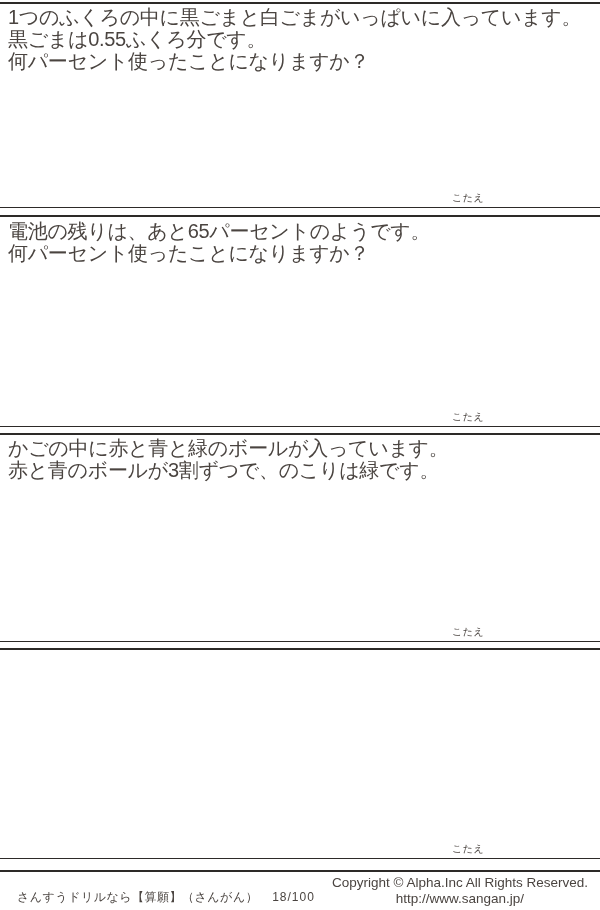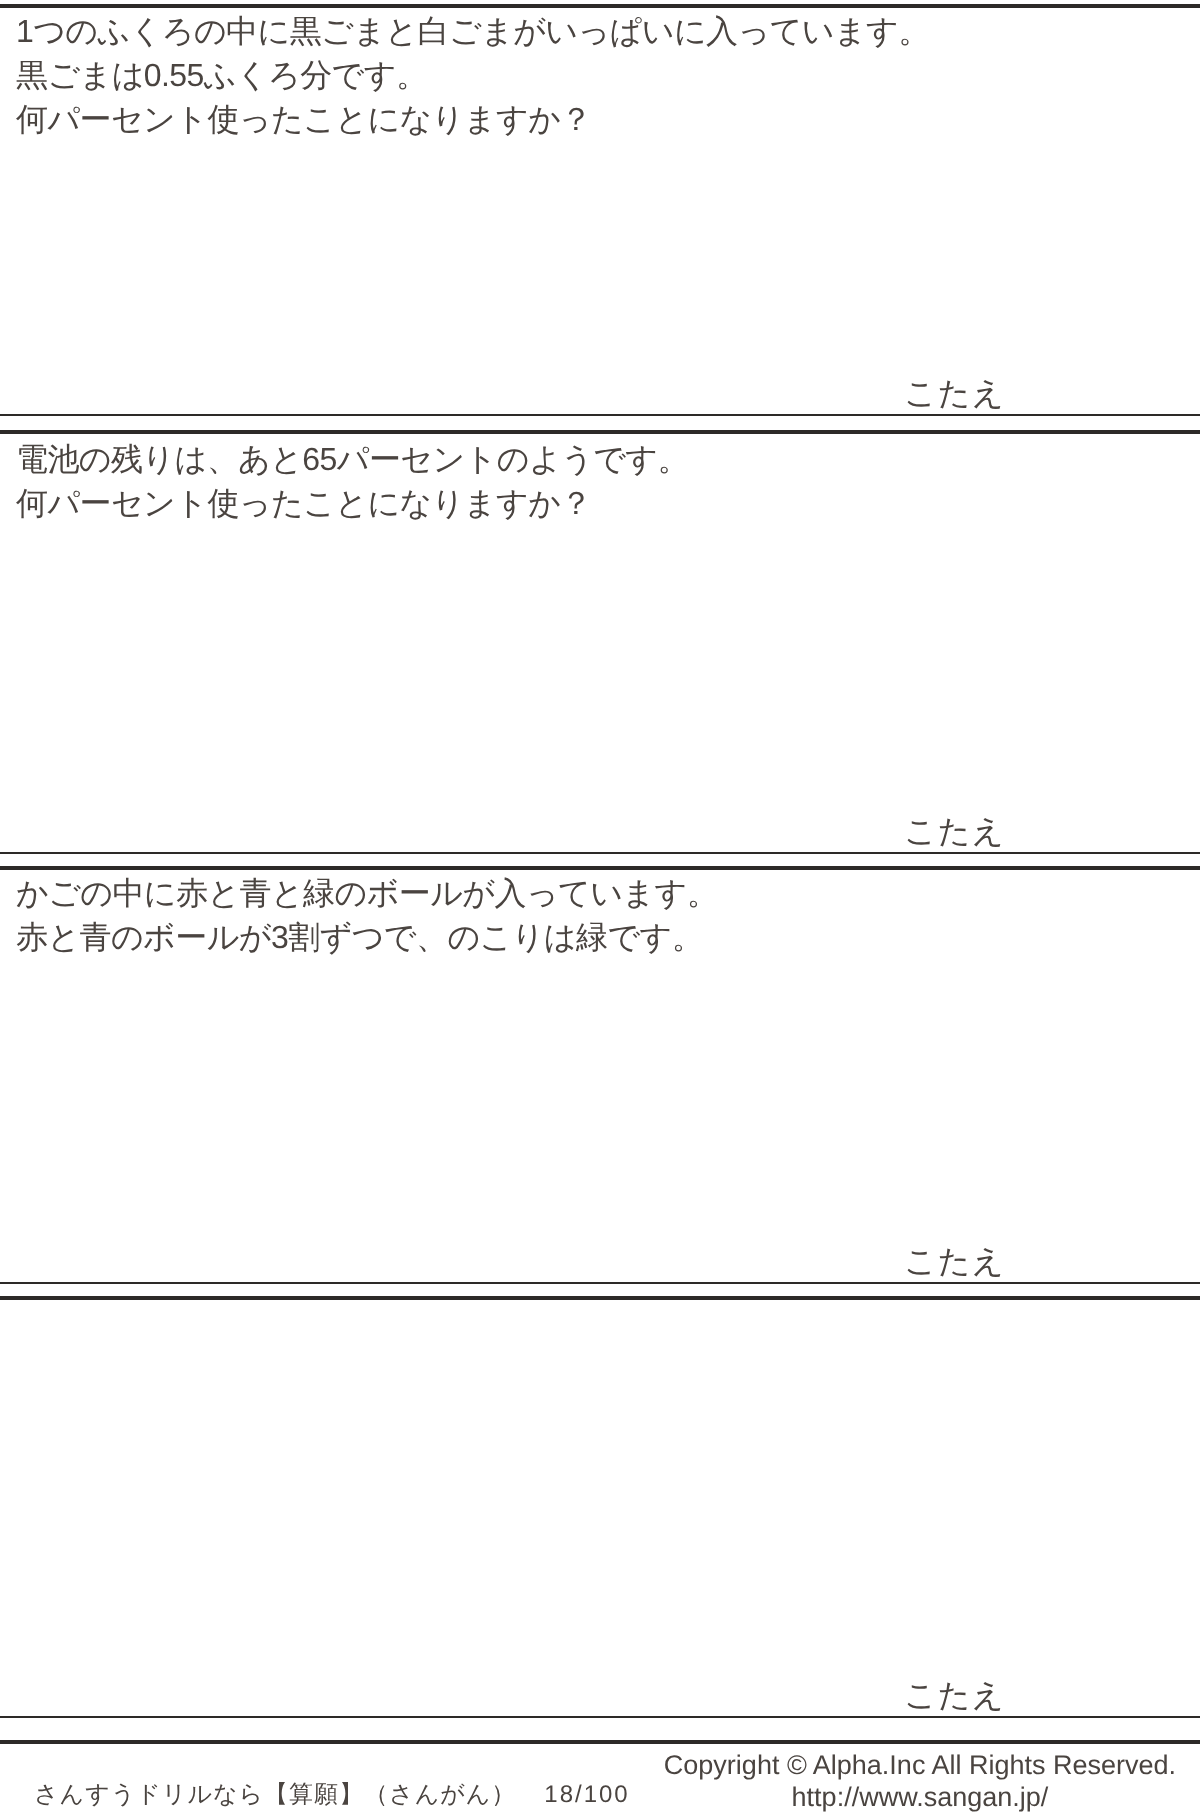--- a/index.html
+++ b/index.html
@@ -20,27 +20,27 @@
   .hr{
     position:absolute;left:0;width:600px;height:2px;
     background:var(--line);
   }
   .ansline{
     position:absolute;left:0;width:600px;height:1px;
     background:var(--line);
   }
   .ptext{
     position:absolute;left:8px;right:24px;
-    font-size:16px;line-height:22px;letter-spacing:-0.3px;
+    font-size:20px;line-height:22px;letter-spacing:-0.3px;
     color:var(--ink);
     white-space:nowrap;
   }
   .kotae{
     position:absolute;left:452px;height:18px;
-    font-size:16px;line-height:18px;letter-spacing:0.5px;
+    font-size:10px;line-height:18px;letter-spacing:0.5px;
     color:var(--ink);
   }
   .footer-left{
     position:absolute;left:17px;top:889px;
     font-size:12px;line-height:16px;letter-spacing:0.5px;
     color:var(--ink);
   }
   .footer-left .pageno{margin-left:14px;letter-spacing:1px;}
   .footer-right{
     position:absolute;right:12px;top:875px;

